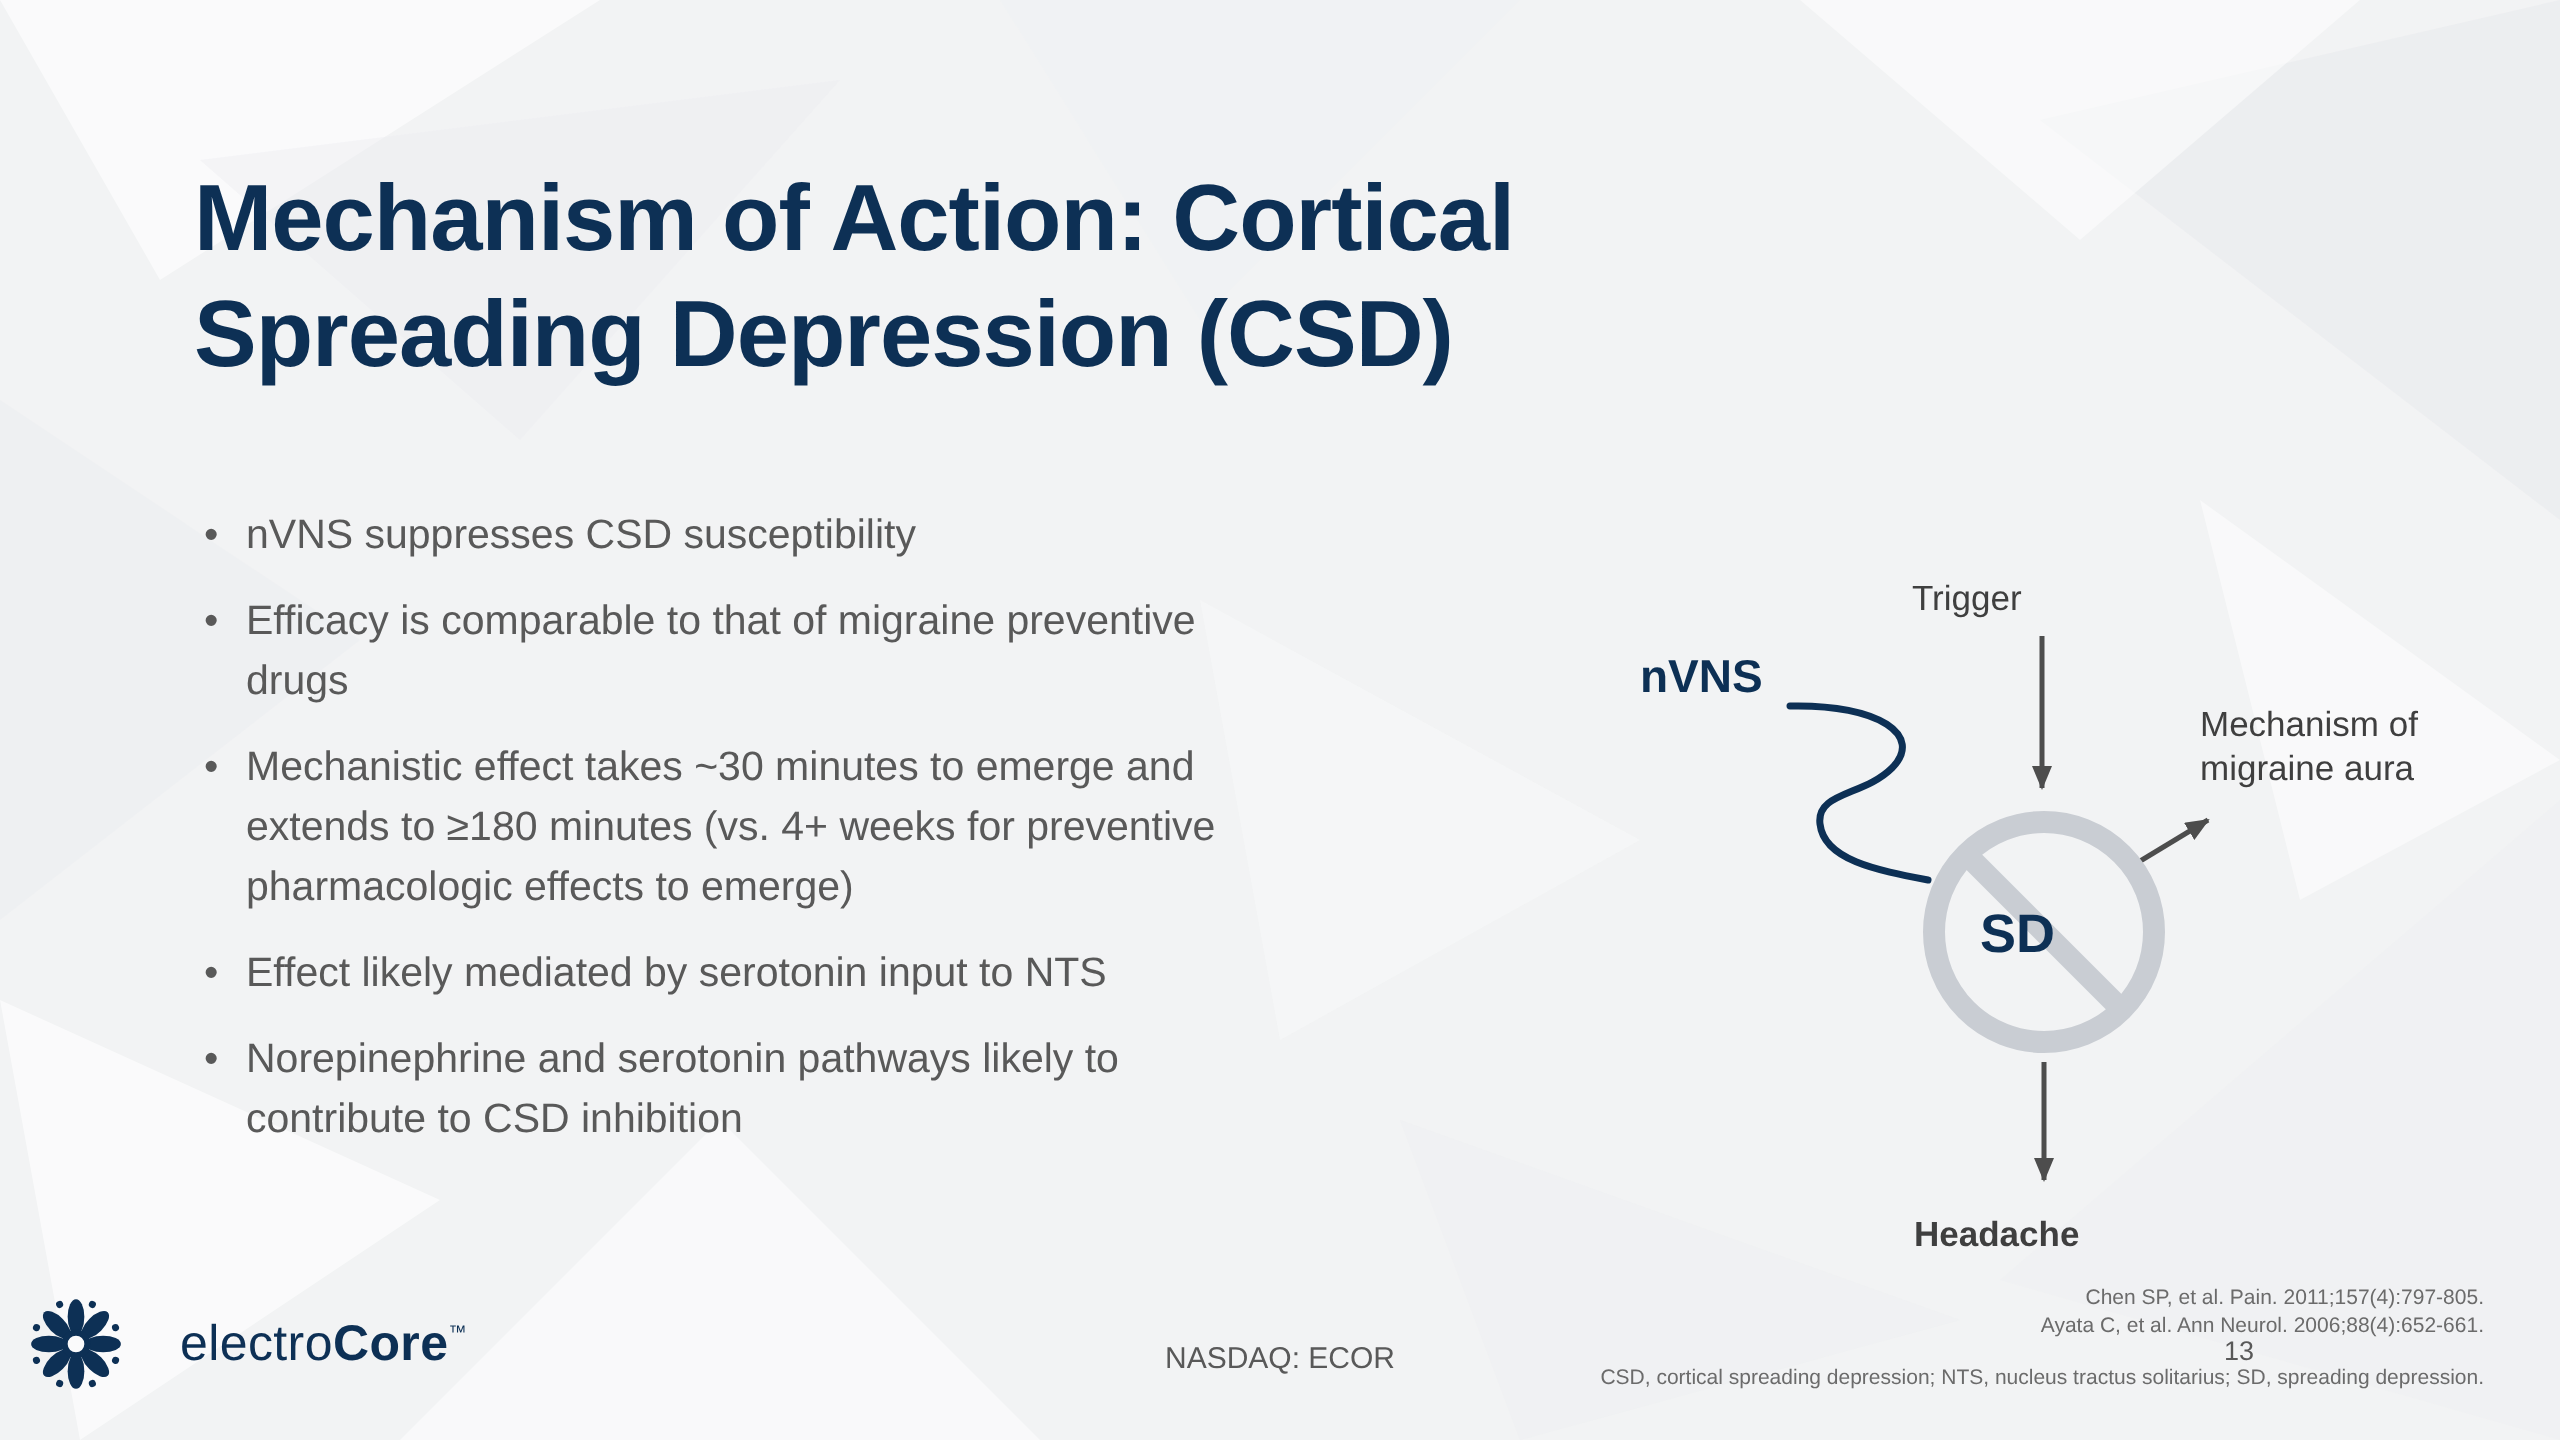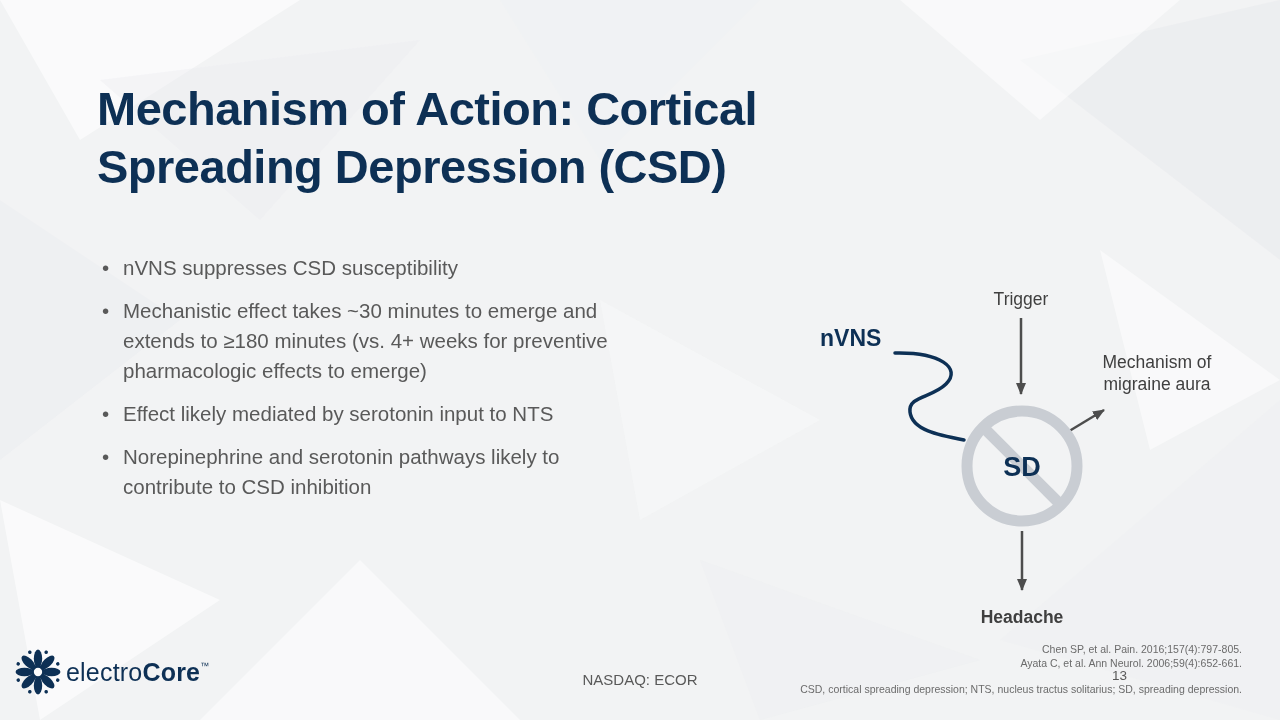--- a/index.html
+++ b/index.html
@@ -11,29 +11,29 @@
 
   .title { position:absolute; left:97px; top:80px; width:880px;
            font-size:47px; line-height:1.24; font-weight:700; color:#0d3055; letter-spacing:-0.5px; }
 
   .bullets { position:absolute; left:100px; top:253px; width:545px; list-style:none; }
   .bullets li { position:relative; padding-left:23px; font-size:20.5px; line-height:30px;
                 color:#595959; margin-bottom:13px; }
   .bullets li::before { content:"\2022"; position:absolute; left:2px; color:#595959; }
   .bullets .b { font-weight:400; }
 
-  .lbl { position:absolute; color:#3f3f3f; font-size:17.5px; line-height:1.25; text-align:center; }
+  .lbl { position:absolute; color:#3f3f3f; font-size:17.5px; line-height:1.25; }
   .lbl-trigger    { left:956px;  top:289px; width:130px; }
   .lbl-nvns       { left:820px;  top:324px; width:90px;  font-size:23px; font-weight:700;
                     color:#0d3055; text-align:left; }
   .lbl-sd         { left:990px;  top:451px; width:64px;  font-size:27px; font-weight:700; color:#0d3055; }
   .lbl-perception { left:1100px; top:352px; width:114px; }
   .lbl-headache   { left:957px;  top:607px; width:130px;font-weight:bold; }
 
-  .logo { position:absolute; left:14px; top:648px; display:flex; align-items:center; }
+  .logo { position:absolute; left:14px; top:648px; display:flex; align-items:center;gap:24px; }
   .logo-text { font-size:25px; color:#0d3055; margin-left:4px; letter-spacing:0.2px; }
   .logo-text .bold { font-weight:700; }
   .logo-text .tm { font-size:9px; vertical-align:top; position:relative; top:3px; }
 
   .ticker  { position:absolute; left:0; right:0; top:671px; text-align:center;
              font-size:15px; color:#595959; }
   .refs    { position:absolute; right:38px; top:642px; text-align:right;
              font-size:10.5px; color:#6b6b6b; line-height:1.35; }
   .abbrev  { position:absolute; right:38px; top:683px; font-size:10.5px; color:#6b6b6b; }
   .pagenum { position:absolute; left:1112px; top:668px; font-size:13.5px; color:#595959; }
@@ -57,20 +57,23 @@
     <polygon points="200,720 520,720 360,560" fill="#ffffff" opacity="0.5"></polygon>
     <polygon points="0,500 220,600 40,720" fill="#ffffff" opacity="0.6"></polygon>
     <polygon points="700,560 980,660 760,720" fill="#edeff1" opacity="0.5"></polygon>
   </svg>
 
   <h1 class="title">Mechanism of Action: Cortical Spreading Depression (CSD)</h1>
 
   <ul class="bullets">
     <li>
       <span>nVNS suppresses CSD susceptibility</span>
+    </li>
+    <li>
+      <span>Efficacy is comparable to that of migraine preventive drugs</span>
     </li>
     <li>
       <span class="b">Mechanistic effect takes ~30 minutes to emerge and extends to ≥180 minutes</span><span> (vs. 4+ weeks for preventive pharmacologic effects to emerge)</span>
     </li>
     <li>
       <span>Effect likely mediated by serotonin input to NTS</span>
     </li>
     <li>
       <span>Norepinephrine and serotonin pathways likely to contribute to CSD inhibition</span>
     </li>
@@ -122,21 +125,21 @@
         <circle r="1.7" transform="rotate(337.5) translate(0,-20.5)"></circle>
         <circle r="5.5" fill="none" stroke="#0d3055" stroke-width="3"></circle>
       </g>
     </svg>
     <div class="logo-text"><span>electro</span><span class="bold">Core</span><span class="tm">™</span></div>
   </div>
 
   <div class="ticker">NASDAQ: ECOR</div>
 
   <div class="refs">
-    <div>Chen SP, et al. Pain. 2016;157(4):797-805.</div>
-    <div>Ayata C, et al. Ann Neurol. 2006;59(4):652-661.</div>
+    <div>Chen SP, et al. Pain. 2011;157(4):797-805.</div>
+    <div>Ayata C, et al. Ann Neurol. 2006;88(4):652-661.</div>
   </div>
 
   <div class="abbrev">CSD, cortical spreading depression; NTS, nucleus tractus solitarius; SD, spreading depression.</div>
 
   <div class="pagenum">13</div>
 
 </div>
 
 </body></html>

